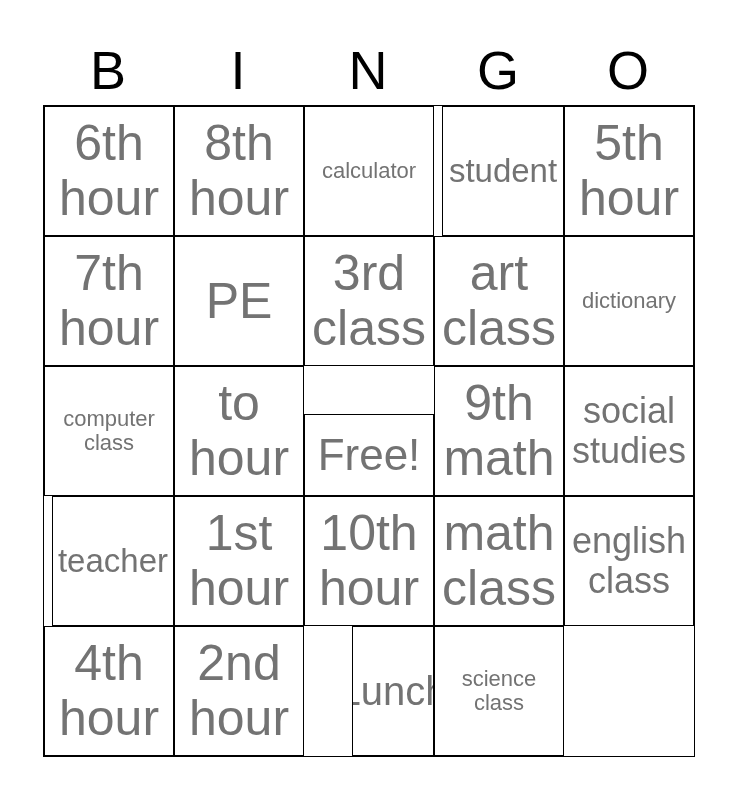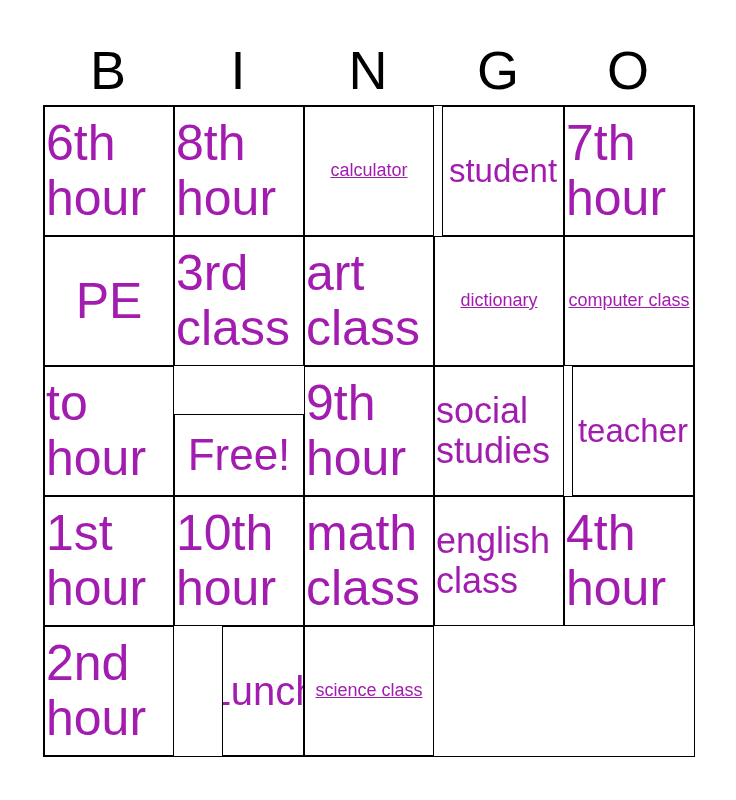--- a/index.html
+++ b/index.html
@@ -40,58 +40,59 @@
     grid-template-columns: repeat(5, 130px);
     grid-template-rows: repeat(5, 130px);
     background: #ffffff;
   }
   .cell {
     box-sizing: border-box;
     border: 1px solid #000000;
     display: flex;
     align-items: center;
     justify-content: center;
-    text-align: left;
+    text-align: center;
     line-height: 1.1;
     padding: 0 1px;
     overflow: hidden;
     background: #ffffff;
-    color: #a21caf;
+    color: #737373;
   }
   .size-xl  { font-size: 50px; }
   .size-lg  { font-size: 44px; margin-top: 48px; }
   .size-md  { font-size: 40px; margin-left: 48px; }
   .size-sm  { font-size: 36px; }
   .size-xs  { font-size: 33px; margin-left: 8px; }
-  .size-xxs { font-size: 18px; text-decoration: underline; }
+  .size-xxs { font-size: 22px; }
 </style>
 </head>
 <body>
 
 <div class="bingo-header">
     <span class="bingo-letter">B</span>
     <span class="bingo-letter">I</span>
     <span class="bingo-letter">N</span>
     <span class="bingo-letter">G</span>
     <span class="bingo-letter">O</span>
   </div>
 <div class="bingo-grid">
     <div class="cell size-xl">6th hour</div>
     <div class="cell size-xl">8th hour</div>
     <div class="cell size-xxs">calculator</div>
     <div class="cell size-xs">student</div>
+    <div class="cell size-xl">5th hour</div>
     <div class="cell size-xl">7th hour</div>
     <div class="cell size-xl">PE</div>
     <div class="cell size-xl">3rd class</div>
     <div class="cell size-xl">art class</div>
     <div class="cell size-xxs">dictionary</div>
     <div class="cell size-xxs">computer class</div>
     <div class="cell size-xl">to hour</div>
     <div class="cell size-lg">Free!</div>
-    <div class="cell size-xl">9th hour</div>
+    <div class="cell size-xl">9th math</div>
     <div class="cell size-sm">social studies</div>
     <div class="cell size-xs">teacher</div>
     <div class="cell size-xl">1st hour</div>
     <div class="cell size-xl">10th hour</div>
     <div class="cell size-xl">math class</div>
     <div class="cell size-sm">english class</div>
     <div class="cell size-xl">4th hour</div>
     <div class="cell size-xl">2nd hour</div>
     <div class="cell size-md">Lunch</div>
     <div class="cell size-xxs">science class</div>

